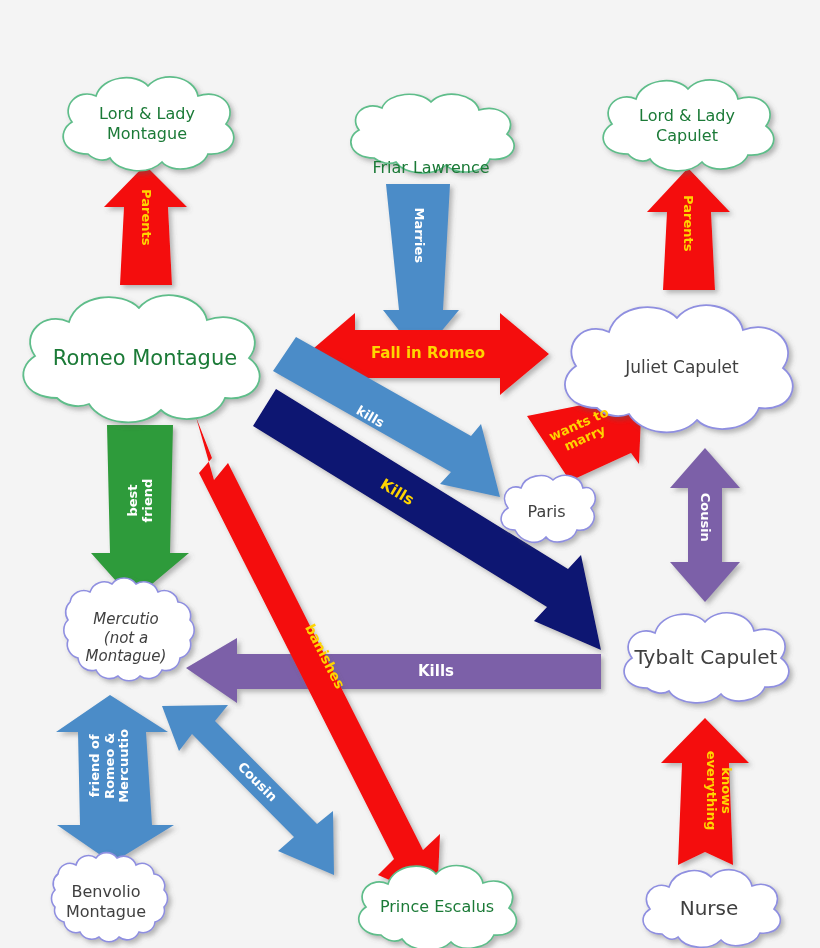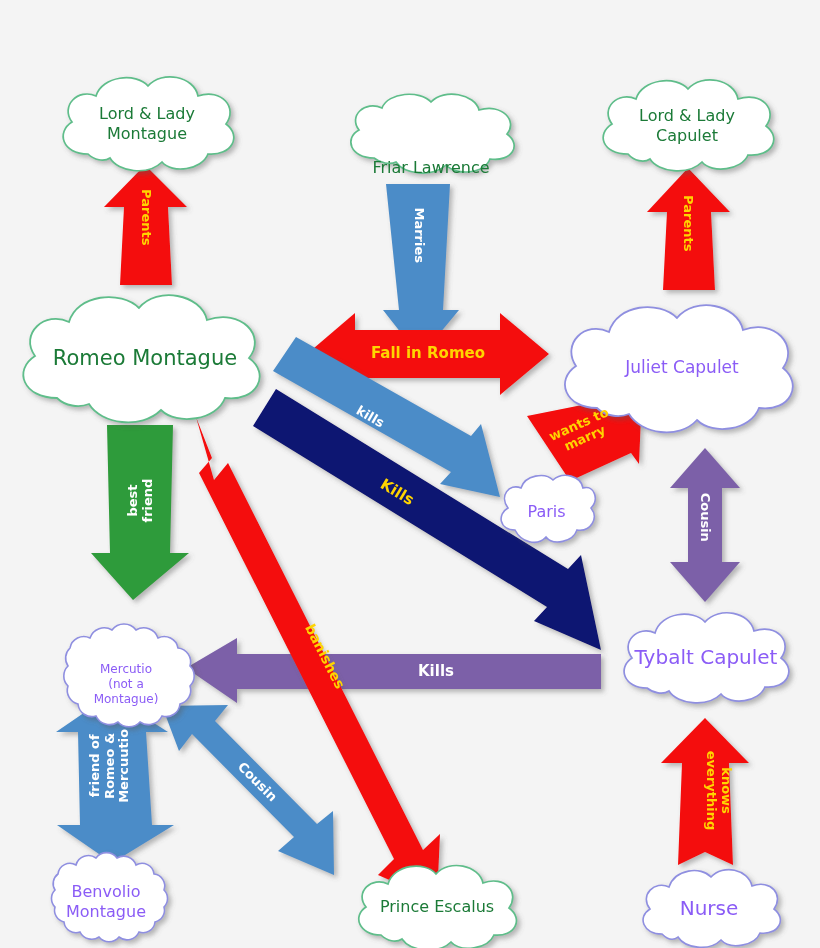--- a/index.html
+++ b/index.html
@@ -3,21 +3,21 @@
 <meta charset="utf-8">
 <style>
   html,body{margin:0;padding:0;background:#f4f4f4;}
   body{font-family:"DejaVu Sans","Liberation Sans",sans-serif;}
   #stage{position:relative;width:820px;height:948px;background:#f4f4f4;overflow:hidden;margin-top:32px;}
   #arrows{position:absolute;left:0;top:0;width:820px;height:948px;}
   .node{position:absolute;display:flex;align-items:center;justify-content:center;text-align:center;z-index:5;}
   .node svg{position:absolute;left:0;top:0;width:100%;height:100%;overflow:visible;}
   .node .lbl{position:relative;z-index:2;line-height:1.25;white-space:pre-line;}
   .green-node .lbl{color:#1b7a37;}
-  .blue-node .lbl{color:#8b5cf6;}
+  .blue-node .lbl{color:#404040;}
   .arrow-label{position:absolute;z-index:8;font-weight:bold;pointer-events:none;
     text-align:center;line-height:1.12;white-space:pre-line;}
   .yl{color:#ffd400;}
   .wh{color:#ffffff;}
 </style>
 </head>
 <body>
 
 <div id="stage">
 
@@ -146,21 +146,21 @@
     <svg viewBox="0 0 103 83" preserveAspectRatio="none">
       <g filter="url(#sh)">
       <path d="M20 60 C4 60 2 44 13 38 C4 26 14 13 26 18 C30 5 50 2 58 10
                C68 1 86 6 88 18 C100 15 104 30 96 38 C104 48 96 62 82 60
                C78 72 58 76 51 67 C42 77 26 72 20 60 Z" fill="#ffffff" stroke="#8f8fe0" stroke-width="1.6"></path>
         </g>
     </svg>
     <span class="lbl">Paris</span>
   </div>
 
-  <div class="node blue-node" style="left:40px;top:592px;width:172px;height:120px;font-size:12px;">
+  <div class="node blue-node" style="left:40px;top:546px;width:172px;height:120px;font-size:15px;font-style:italic;">
     <svg viewBox="0 0 172 120" preserveAspectRatio="none">
       <g filter="url(#sh)">
       <path d="M30 24 a14 14 0 0 1 20 -10 a15 15 0 0 1 22 -8 a15 15 0 0 1 24 0
                a15 15 0 0 1 22 8 a14 14 0 0 1 20 10
                a14 14 0 0 1 12 18 a14 14 0 0 1 0 20 a14 14 0 0 1 -10 18
                a14 14 0 0 1 -18 12 a15 15 0 0 1 -22 6 a15 15 0 0 1 -22 0
                a15 15 0 0 1 -22 -6 a14 14 0 0 1 -18 -12 a14 14 0 0 1 -10 -18
                a14 14 0 0 1 0 -20 a14 14 0 0 1 2 -18 Z" fill="#ffffff" stroke="#8f8fe0" stroke-width="1.6"></path>
         </g>
     </svg>

